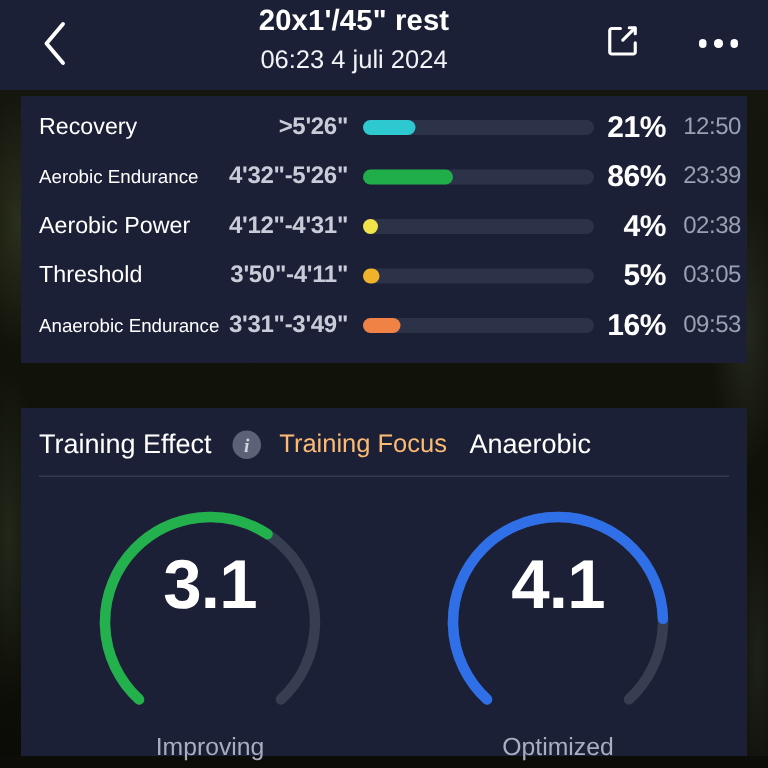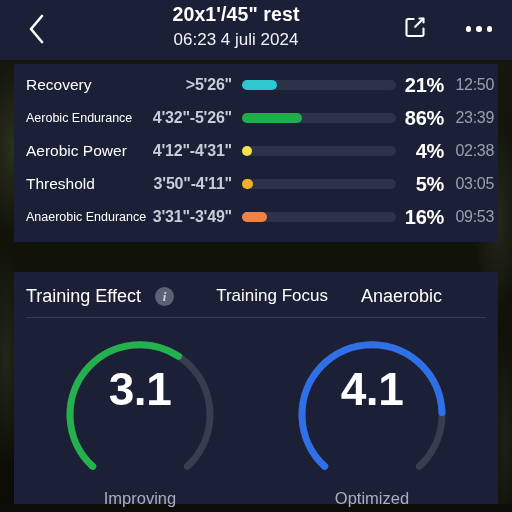--- a/index.html
+++ b/index.html
@@ -167,21 +167,21 @@
     display: flex; align-items: center; justify-content: flex-end;
     color: #9aa0b4;
     font-size: 16px;
     letter-spacing: -0.3px;
   }
 
   
   .te-header {
     position: absolute;
     left: 0; top: 6px;
-    width: 392px; height: 36px; padding-left: 48px;
+    width: 392px; height: 36px;
   }
   .te-title {
     position: absolute;
     left: 12px; top: 0; height: 36px;
     display: flex; align-items: center;
     color: #ffffff;
     font-size: 18px;
   }
   .info-icon {
     position: absolute;
@@ -192,23 +192,23 @@
     color: #cfd3de;
     font-family: "Liberation Serif", serif;
     font-style: italic;
     font-weight: bold;
     font-size: 13px;
     display: flex; align-items: center; justify-content: center;
     cursor: pointer;
   }
   .te-focus-label {
     position: absolute;
-    right: 126px; top: 0; height: 36px;
+    right: 108px; top: 0; height: 36px;
     display: flex; align-items: center;
-    color: #ffffff;
+    color: #fdba74;
     font-size: 17px;
     white-space: nowrap;
   }
   .te-focus-value {
     position: absolute;
     right: 12px; top: 0; height: 36px;
     display: flex; align-items: center;
     color: #ffffff;
     font-size: 18px;
     white-space: nowrap;

